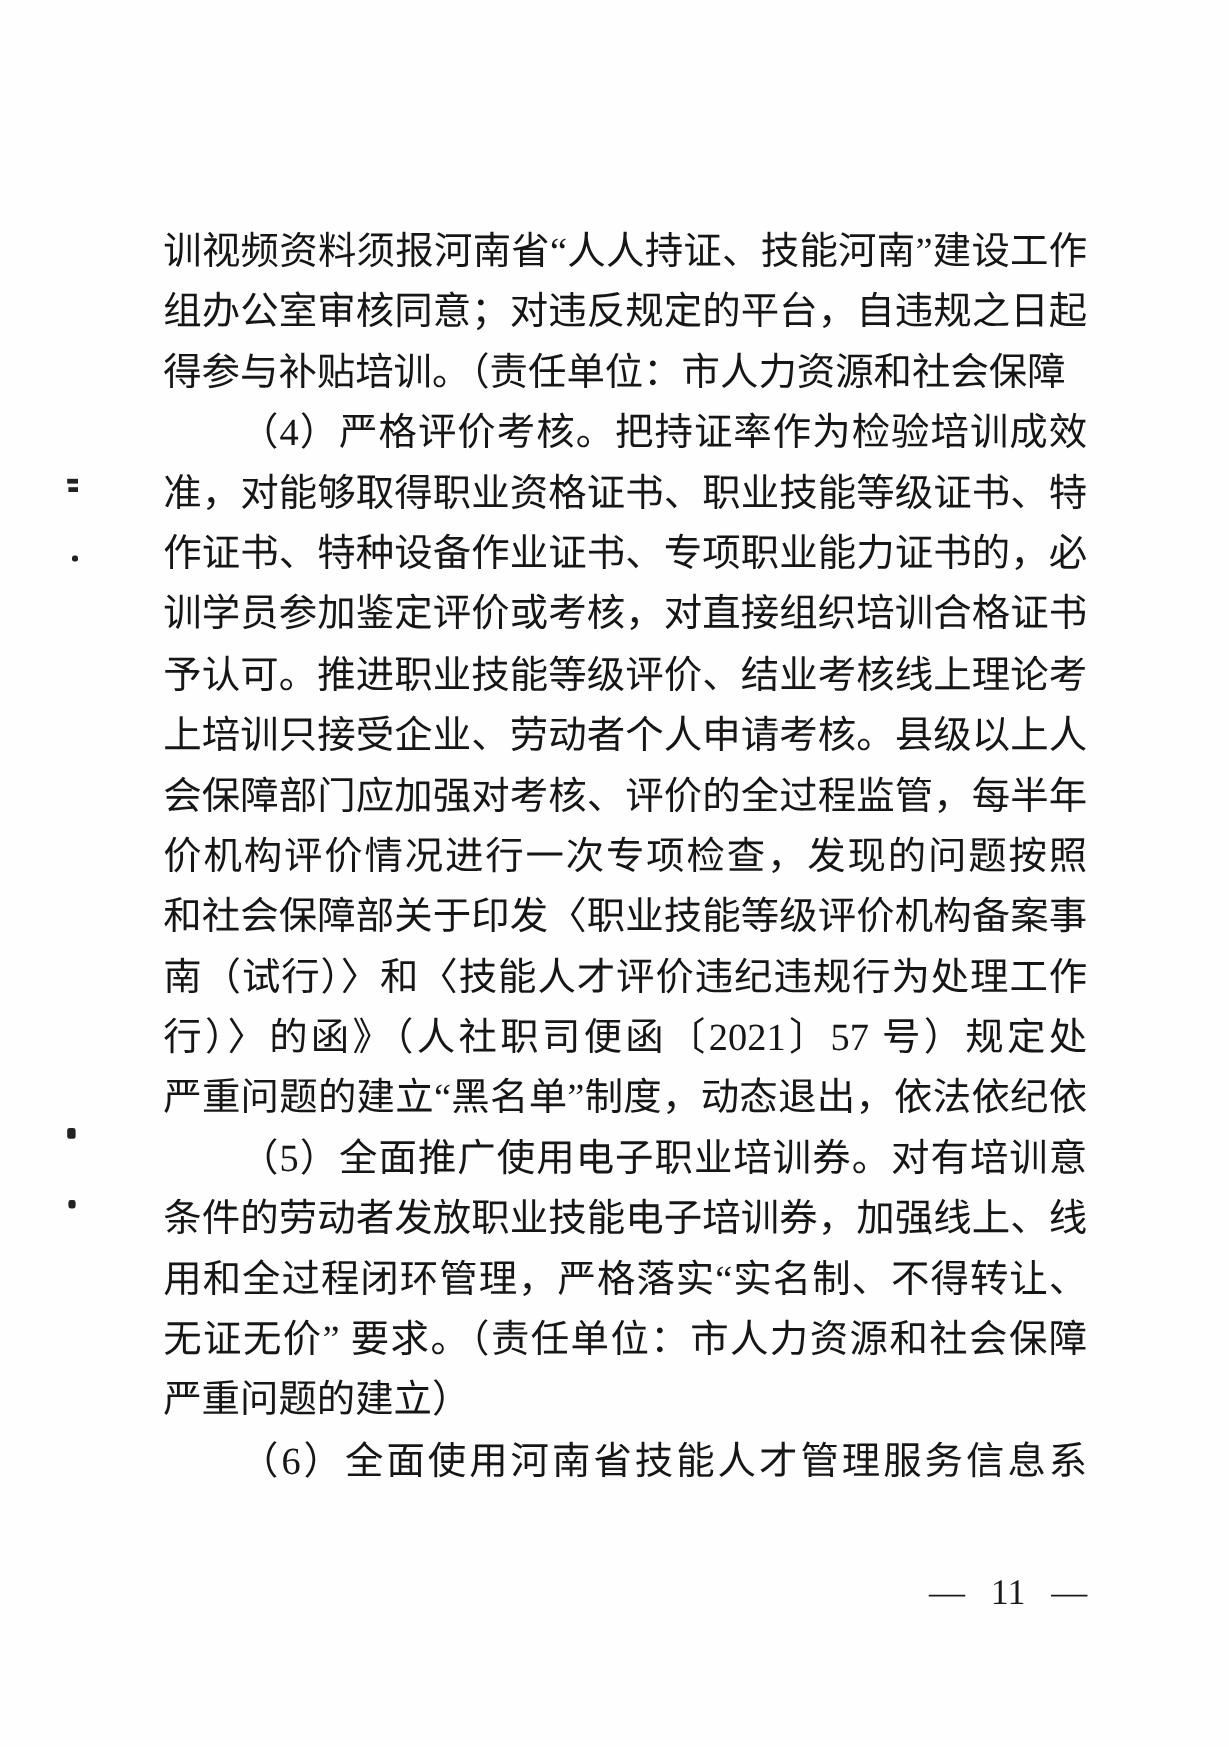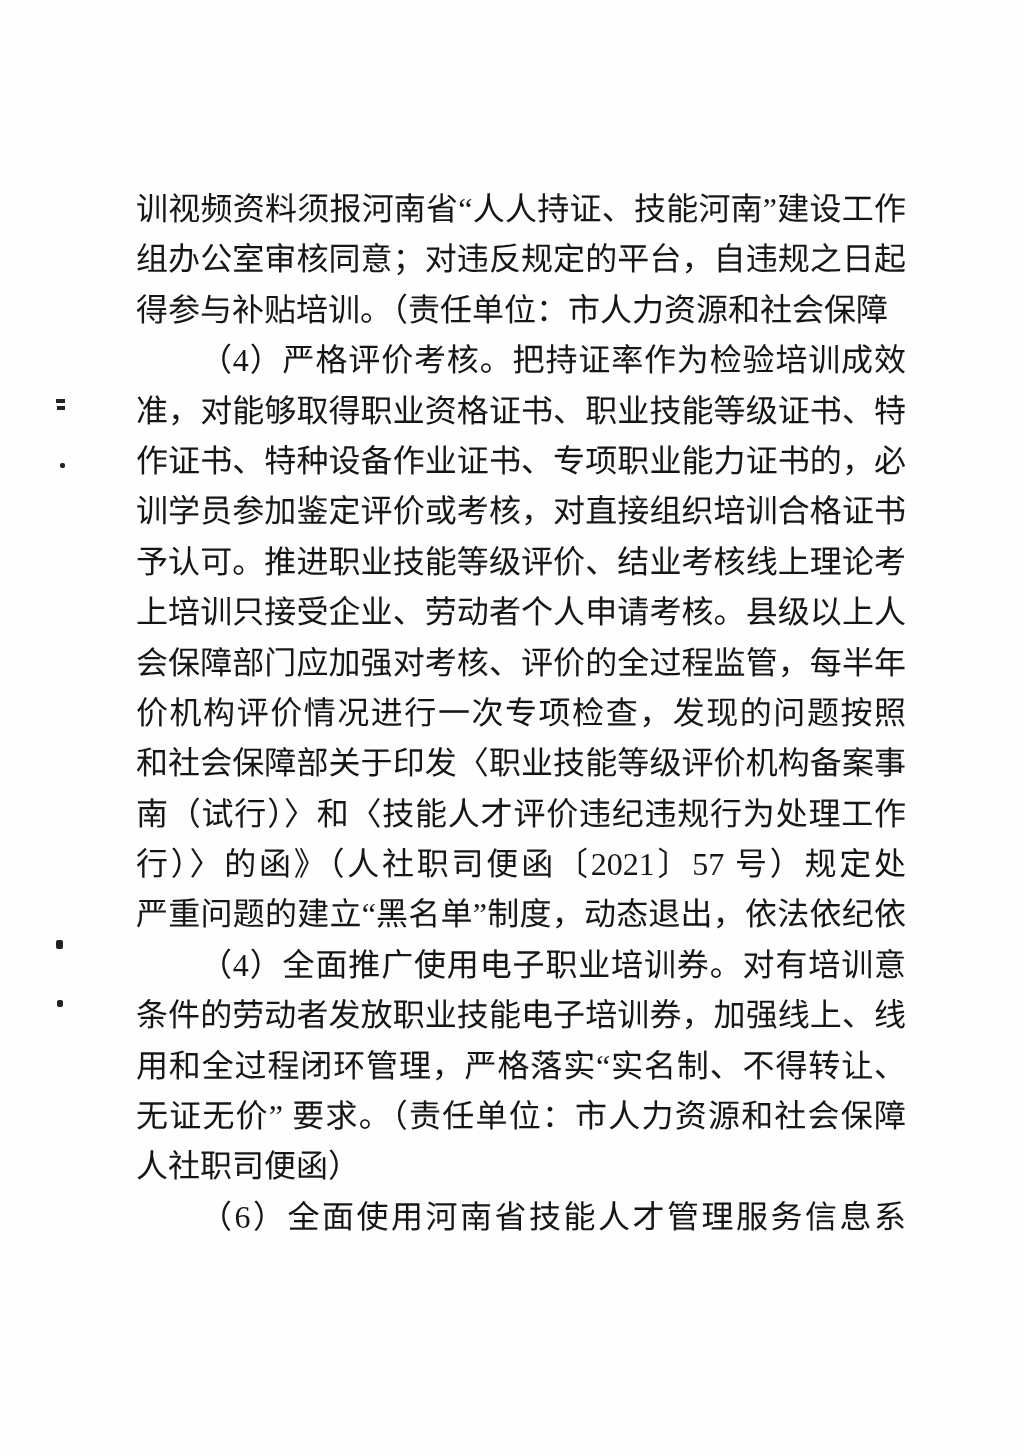--- a/index.html
+++ b/index.html
@@ -83,22 +83,23 @@
       <div class="line"><span class="seg">作证书、特种设备作业证书、专项职业能力证书的，必须组织培</span></div>
       <div class="line"><span class="seg">训学员参加鉴定评价或考核，对直接组织培训合格证书考试的不</span></div>
       <div class="line"><span class="seg">予认可。推进职业技能等级评价、结业考核线上理论考试。纯线</span></div>
       <div class="line"><span class="seg">上培训只接受企业、劳动者个人申请考核。县级以上人力资源社</span></div>
       <div class="line"><span class="seg">会保障部门应加强对考核、评价的全过程监管，每半年至少对评</span></div>
       <div class="line"><span class="seg">价机构评价情况进行一次专项检查，发现的问题按照《人力资源</span></div>
       <div class="line"><span class="seg">和社会保障部关于印发〈职业技能等级评价机构备案事项办理指</span></div>
       <div class="line"><span class="seg">南（试行）〉和〈技能人才评价违纪违规行为处理工作指引（试</span></div>
       <div class="line"><span class="seg">行）〉的函》（人社职司便函〔2021〕57 号）规定处理，对存在</span></div>
       <div class="line"><span class="seg">严重问题的建立“黑名单”制度，动态退出，依法依纪依规处理。</span></div>
-      <div class="line indent"><span class="seg bold">（4）全面推广使用电子职业培训券。</span><span class="seg">对有培训意愿、符合</span></div>
+      <div class="line indent"><span class="seg bold">（5）全面推广使用电子职业培训券。</span><span class="seg">对有培训意愿、符合</span></div>
       <div class="line"><span class="seg">条件的劳动者发放职业技能电子培训券，加强线上、线下培训应</span></div>
       <div class="line"><span class="seg">用和全过程闭环管理，严格落实“实名制、不得转让、以证换券、</span></div>
       <div class="line"><span class="seg">无证无价” 要求。（责任单位：市人力资源和社会保障局、市政</span></div>
-      <div class="line last"><span class="seg">人社职司便函）</span></div>
+      <div class="line last"><span class="seg">严重问题的建立）</span></div>
       <div class="line indent"><span class="seg bold">（6）全面使用河南省技能人才管理服务信息系统。</span></div>
     </div>
 
+  <div class="footer">— 11 —</div>
 
 </div>
 
 </body></html>

